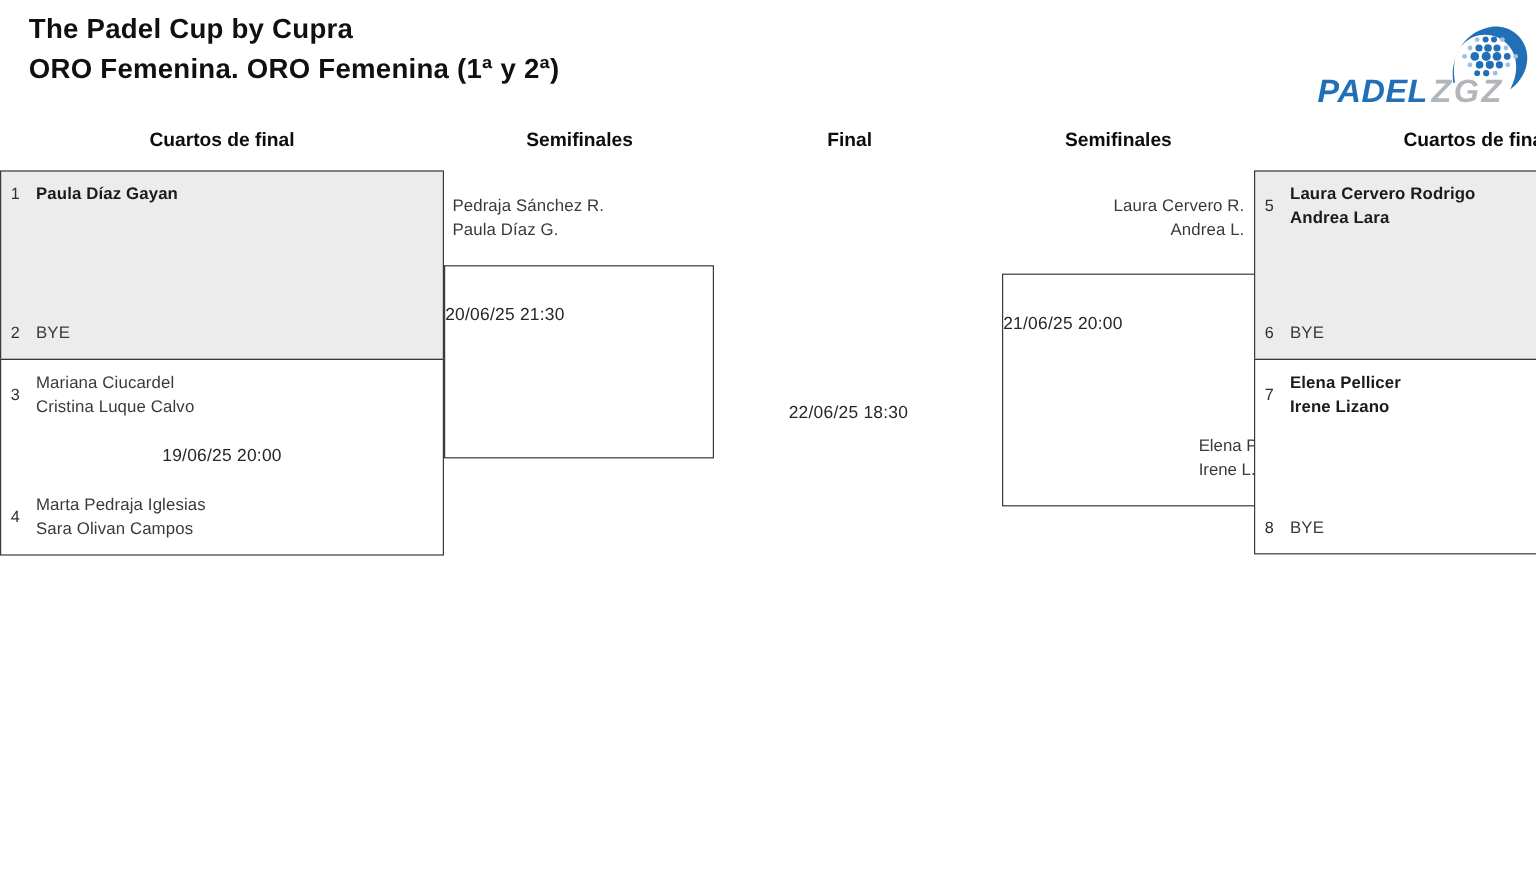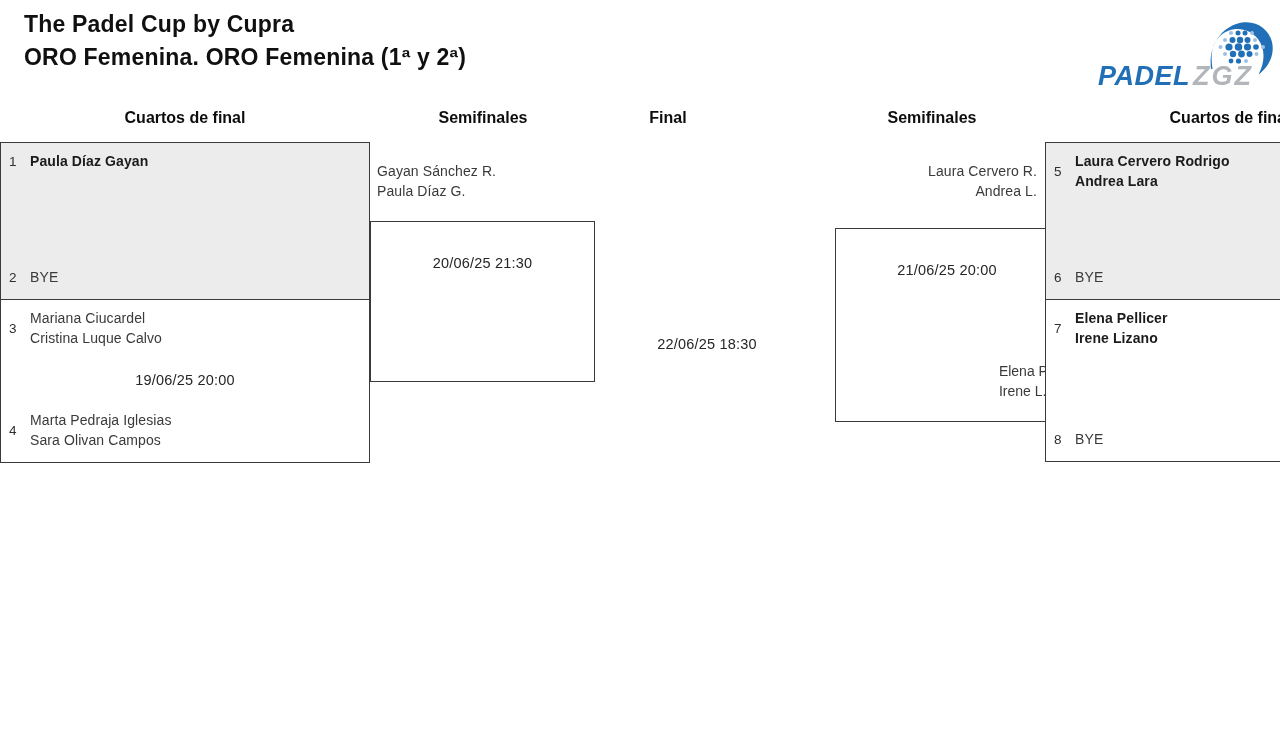--- a/index.html
+++ b/index.html
@@ -25,21 +25,21 @@
   
   .match{position:absolute;border:1px solid var(--border,#3a3a3a);box-sizing:border-box;background:#fff;}
   .winner-bg{background:var(--winner-bg,#ececec);}
   .qf{display:flex;flex-direction:column;justify-content:space-between;padding:9px 8px 12px 8px;}
   .team-row{display:flex;align-items:center;}
   .seed{flex:none;width:14px;margin-right:7px;font-size:13.5px;color:#2f2f2f;}
   .names{font-size:14px;line-height:19.5px;color:#3a3a3a;letter-spacing:.1px;}
   .names.bold{font-weight:700;color:#1b1b1b;}
   .row-date{text-align:center;font-size:14.5px;color:#262626;letter-spacing:.2px;}
   .sf-box{position:absolute;border:1px solid var(--border,#3a3a3a);box-sizing:border-box;background:#fff;}
-  .sf-date{margin-top:33px;text-align:center;font-size:14.5px;color:#262626;letter-spacing:.2px;}
+  .sf-date{margin-top:33px;text-align:left;font-size:14.5px;color:#262626;letter-spacing:.2px;}
   .adv-names{position:absolute;font-size:14px;line-height:19.5px;color:#3a3a3a;letter-spacing:.1px;white-space:nowrap;}
   .adv-right{text-align:right;}
   .sf-bottom-names{position:absolute;right:8px;bottom:20px;text-align:left;font-size:14px;line-height:19.5px;color:#3a3a3a;white-space:nowrap;}
   .final-date{position:absolute;left:707px;top:336px;transform:translateX(-50%);font-size:14.5px;color:#262626;letter-spacing:.2px;white-space:nowrap;}
 </style>
 </head>
 <body>
 
 <div class="stage">
 
@@ -76,21 +76,21 @@
           <circle class="dot-d" cx="140.5" cy="41" r="2.6"></circle>
           <circle class="dot-l" cx="148" cy="41" r="2"></circle>
       </g>
       <text class="lp" x="0" y="65">PADEL</text>
       <text class="lz" x="95" y="65">ZGZ</text>
     </svg>
   </div>
 
   <div class="col-header" style="left:185px">Cuartos de final</div>
   <div class="col-header" style="left:483px">Semifinales</div>
-  <div class="col-header" style="left:668px">Final</div>
+  <div class="col-header" style="left:708px">Final</div>
   <div class="col-header" style="left:932px">Semifinales</div>
   <div class="col-header" style="left:1230px">Cuartos de final</div>
 
   <div class="match qf winner-bg" style="left:0;top:142px;width:370px;height:158px;">
     <div class="team-row">
       <span class="seed">1</span>
       <div class="names bold">
         <div>Paula Díaz Gayan</div>
       </div>
     </div>
@@ -114,21 +114,21 @@
     <div class="team-row">
       <span class="seed">4</span>
       <div class="names">
         <div>Marta Pedraja Iglesias</div>
         <div>Sara Olivan Campos</div>
       </div>
     </div>
   </div>
 
   <div class="adv-names" style="left:377px;top:162px;">
-    <div>Gayan Sánchez R.</div>
+    <div>Pedraja Sánchez R.</div>
     <div>Paula Díaz G.</div>
   </div>
   <div class="sf-box" style="left:370px;top:221px;width:225px;height:161px;">
     <div class="sf-date">20/06/25 21:30</div>
   </div>
 
   <div class="final-date">22/06/25 18:30</div>
 
   <div class="adv-names adv-right" style="right:243px;top:162px;">
     <div>Laura Cervero R.</div>

